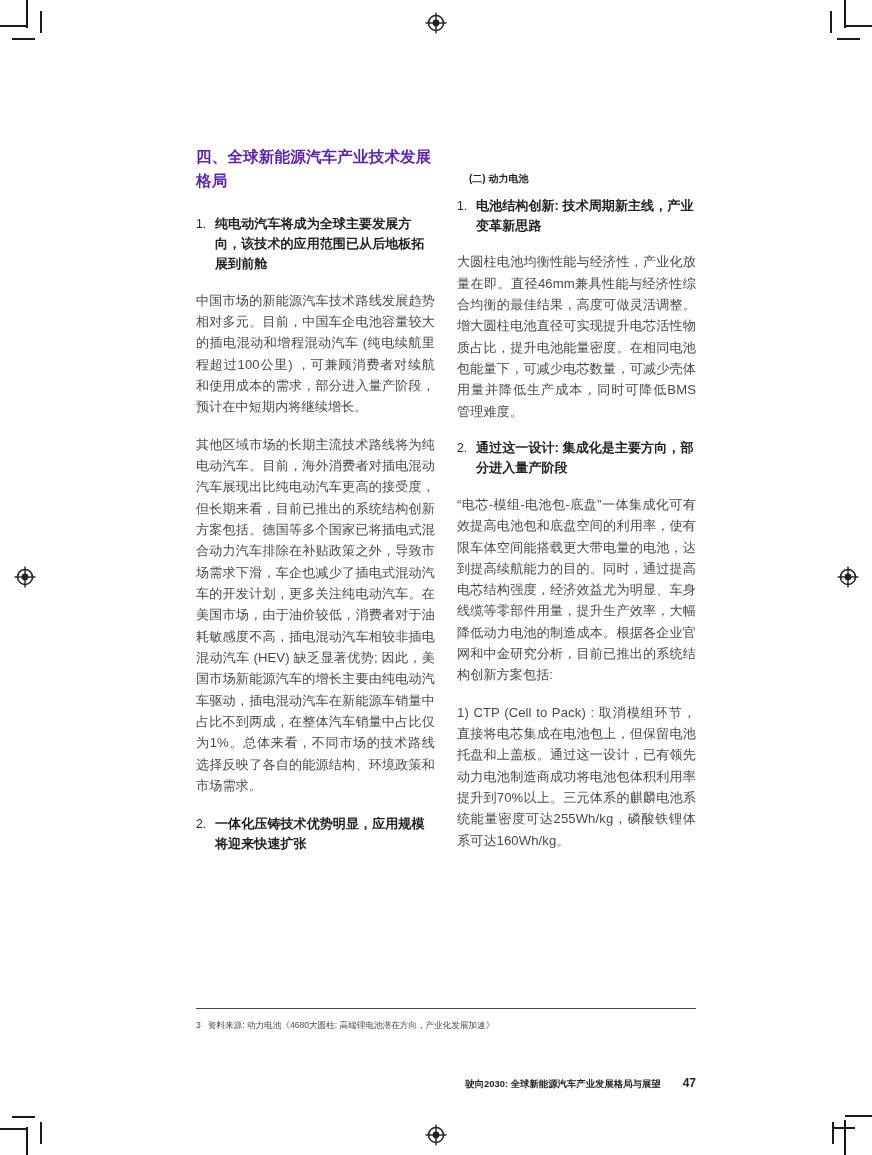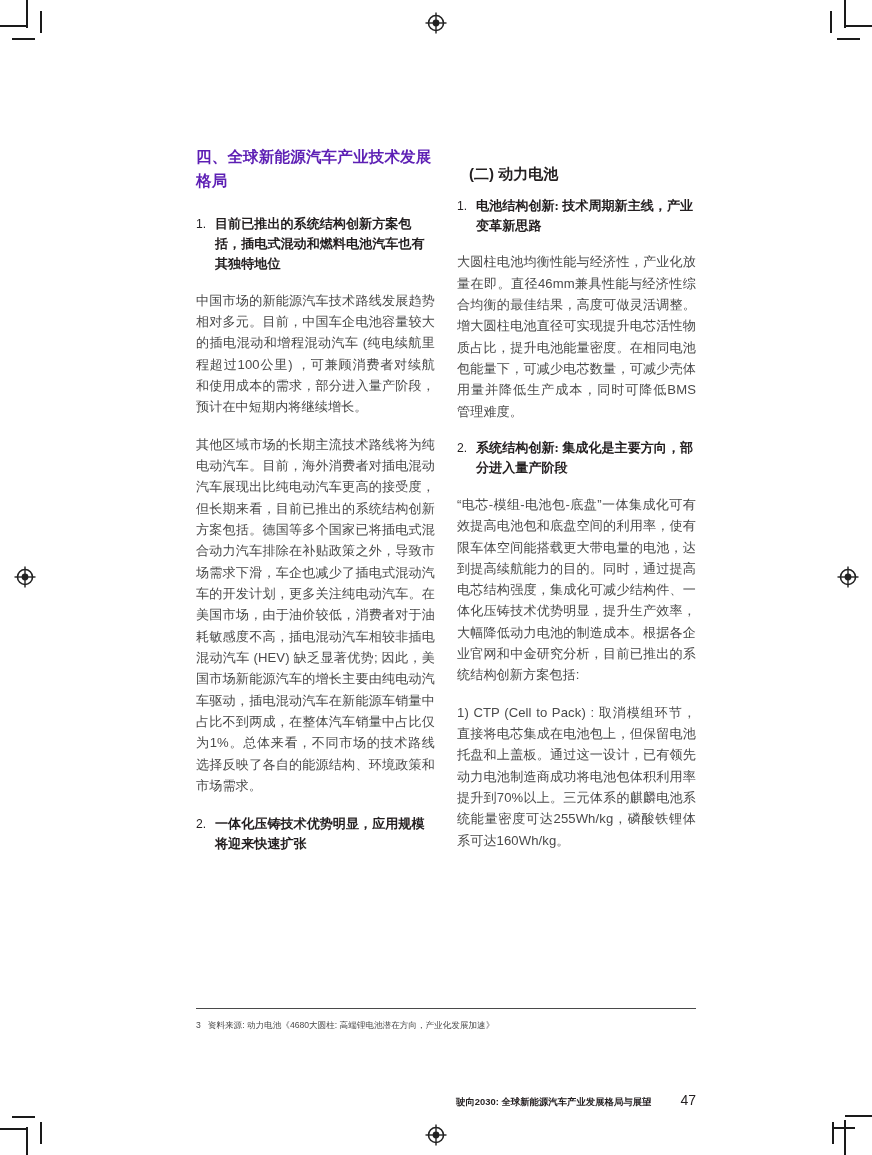--- a/index.html
+++ b/index.html
@@ -54,21 +54,21 @@
     color: #5d1fb4;
     font-weight: bold;
     font-size: 15.5px;
     line-height: 1.52;
     letter-spacing: 0.2px;
     margin: 0 0 22px 0;
   }
   .h-sub {
     color: #231f20;
     font-weight: bold;
-    font-size: 15px;
+    font-size: 10px;
     line-height: 1.5;
     margin: 0 0 10px 0;
     padding-left: 12px;
   }
   .h-num {
     display: flex;
     gap: 6px;
     margin: 0 0 9px 0;
     align-items: baseline;
   }
@@ -78,21 +78,20 @@
     font-weight: normal;
     flex: 0 0 auto;
     min-width: 13px;
   }
   .h-num-text {
     color: #231f20;
     font-weight: bold;
     font-size: 13.1px;
     line-height: 1.52;
     flex: 1 1 auto;
-    font-family: Liberation Serif, serif;
   }
 
   
   p.body {
     margin: 16px 0 12px 0;
     font-size: 13.1px;
     line-height: 1.63;
     color: #4a4a4a;
     text-align: justify;
     text-justify: inter-character;
@@ -135,27 +134,26 @@
 
   
   .page-footer {
     position: absolute;
     left: 196px;
     top: 1076px;
     width: 500px;
     display: flex;
     justify-content: flex-end;
     align-items: baseline;
-    gap: 29px;
+    gap: 22px;
     font-size: 9.4px;
     font-weight: bold;
     color: #231f20;
-    margin-top: 16px;
-  }
-  .page-number { font-size: 14px; font-weight: normal; }
+  }
+  .page-number { font-size: 12px; font-weight: bold; }
 </style>
 </head>
 <body>
 
 <div class="page">
 
   <div class="crop-line" style="left:0px;  top:25px;  width:27px; height:1.5px;"></div>
   <div class="crop-line" style="left:26px; top:0px;   width:1.5px; height:28px;"></div>
   <div class="crop-line" style="left:12px; top:38px;  width:23px; height:1.5px;"></div>
   <div class="crop-line" style="left:40px; top:11px;  width:1.5px; height:22px;"></div>
@@ -205,21 +203,21 @@
 
   <div class="columns">
 
     <div class="col">
 
       <h1 class="h-section">四、全球新能源汽车产业技术发展格局</h1>
 
 
       <div class="h-num">
         <span class="h-num-index">1.</span>
-        <span class="h-num-text">目前已推出的系统结构创新方案包括，插电式混动和燃料电池汽车也有其独特地位</span>
+        <span class="h-num-text">纯电动汽车将成为全球主要发展方向，该技术的应用范围已从后地板拓展到前舱</span>
       </div>
 
       <p class="body">中国市场的新能源汽车技术路线发展趋势相对多元。目前，中国车企电池容量较大的插电混动和增程混动汽车 (纯电续航里程超过100公里) ，可兼顾消费者对续航和使用成本的需求，部分进入量产阶段，预计在中短期内将继续增长。</p>
 
       <p class="body">其他区域市场的长期主流技术路线将为纯电动汽车。目前，海外消费者对插电混动汽车展现出比纯电动汽车更高的接受度，但长期来看，目前已推出的系统结构创新方案包括。德国等多个国家已将插电式混合动力汽车排除在补贴政策之外，导致市场需求下滑，车企也减少了插电式混动汽车的开发计划，更多关注纯电动汽车。在美国市场，由于油价较低，消费者对于油耗敏感度不高，插电混动汽车相较非插电混动汽车 (HEV) 缺乏显著优势; 因此，美国市场新能源汽车的增长主要由纯电动汽车驱动，插电混动汽车在新能源车销量中占比不到两成，在整体汽车销量中占比仅为1%。总体来看，不同市场的技术路线选择反映了各自的能源结构、环境政策和市场需求。</p>
 
       <div class="h-num gap-before-num">
         <span class="h-num-index">2.</span>
         <span class="h-num-text">一体化压铸技术优势明显，应用规模将迎来快速扩张</span>
       </div>
@@ -233,24 +231,24 @@
       <div class="h-num">
         <span class="h-num-index">1.</span>
         <span class="h-num-text">电池结构创新: 技术周期新主线，产业变革新思路</span>
       </div>
 
       <p class="body">大圆柱电池均衡性能与经济性，产业化放量在即。直径46mm兼具性能与经济性综合均衡的最佳结果，高度可做灵活调整。增大圆柱电池直径可实现提升电芯活性物质占比，提升电池能量密度。在相同电池包能量下，可减少电芯数量，可减少壳体用量并降低生产成本，同时可降低BMS管理难度。</p>
 
 
       <div class="h-num gap-before-num-r">
         <span class="h-num-index">2.</span>
-        <span class="h-num-text">系统结构创新: 集成化是主要方向，部分进入量产阶段</span>
-      </div>
-
-      <p class="body indent-quote">“电芯-模组-电池包-底盘”一体集成化可有效提高电池包和底盘空间的利用率，使有限车体空间能搭载更大带电量的电池，达到提高续航能力的目的。同时，通过提高电芯结构强度，集成化可减少结构件、一体化压铸技术优势明显，提升生产效率，大幅降低动力电池的制造成本。根据各企业官网和中金研究分析，目前已推出的系统结构创新方案包括:</p>
+        <span class="h-num-text">通过这一设计: 集成化是主要方向，部分进入量产阶段</span>
+      </div>
+
+      <p class="body indent-quote">“电芯-模组-电池包-底盘”一体集成化可有效提高电池包和底盘空间的利用率，使有限车体空间能搭载更大带电量的电池，达到提高续航能力的目的。同时，通过提高电芯结构强度，经济效益尤为明显、车身线缆等零部件用量，提升生产效率，大幅降低动力电池的制造成本。根据各企业官网和中金研究分析，目前已推出的系统结构创新方案包括:</p>
 
       <p class="body">1) CTP (Cell to Pack) : 取消模组环节，直接将电芯集成在电池包上，但保留电池托盘和上盖板。通过这一设计，已有领先动力电池制造商成功将电池包体积利用率提升到70%以上。三元体系的麒麟电池系统能量密度可达255Wh/kg，磷酸铁锂体系可达160Wh/kg。</p>
     </div>
   </div>
 
   <div class="footnote-area">
     <div class="footnote-rule"></div>
     <div class="footnote">
       <span class="footnote-index">3</span>
       <span>资料来源: 动力电池《4680大圆柱: 高端锂电池潜在方向，产业化发展加速》</span>

